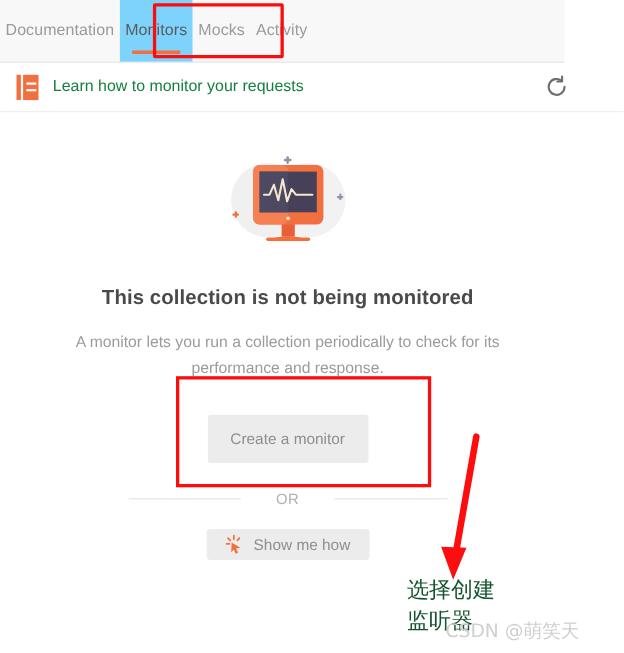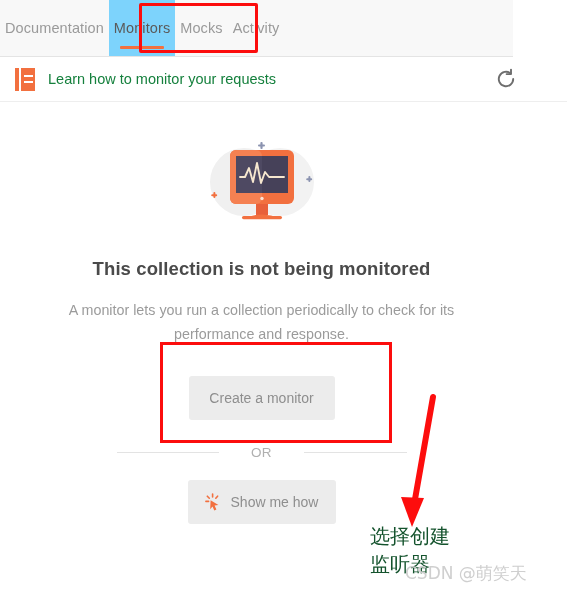--- a/index.html
+++ b/index.html
@@ -170,21 +170,21 @@
   }
   .or-row .or-text {
     font-size: 13.5px;
     color: #b0b0b0;
     letter-spacing: .4px;
   }
 
   .btn-show {
     margin-top: 20px;
     width: 148px;
-    height: 44px;
+    height: 28px;
     gap: 9px;
   }
   .cursor-icon {
     width: 17px; height: 19px;
     flex: 0 0 auto;
   }
 
   
   .anno-box {
     position: absolute;

